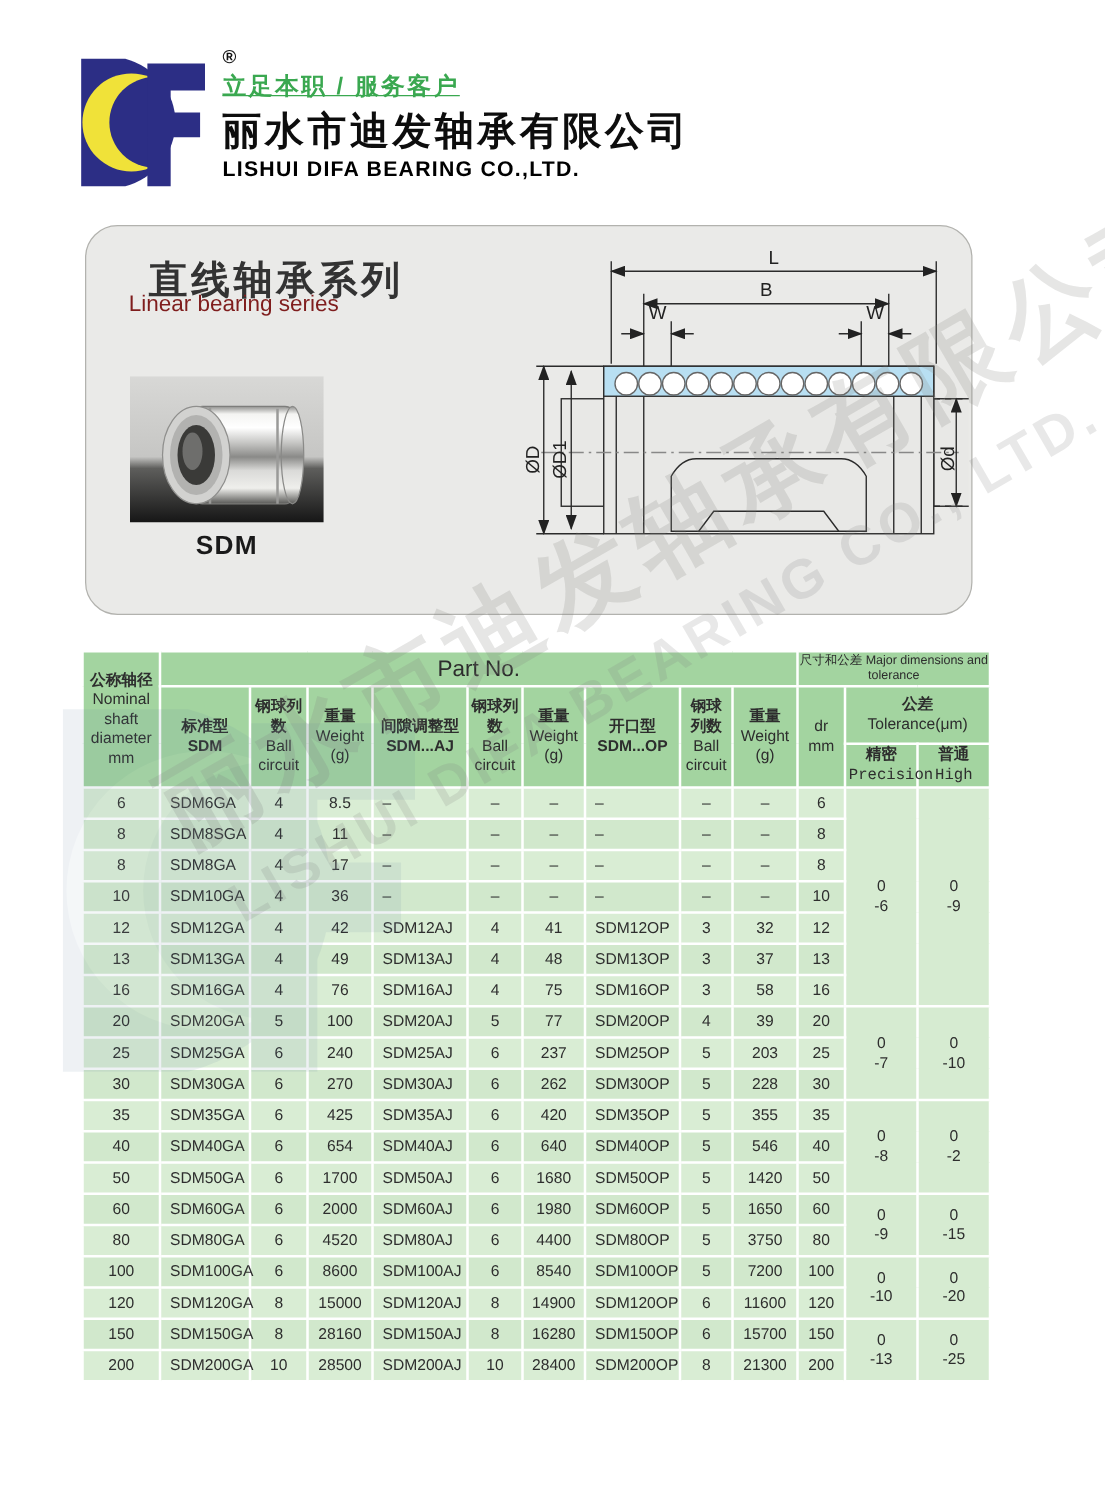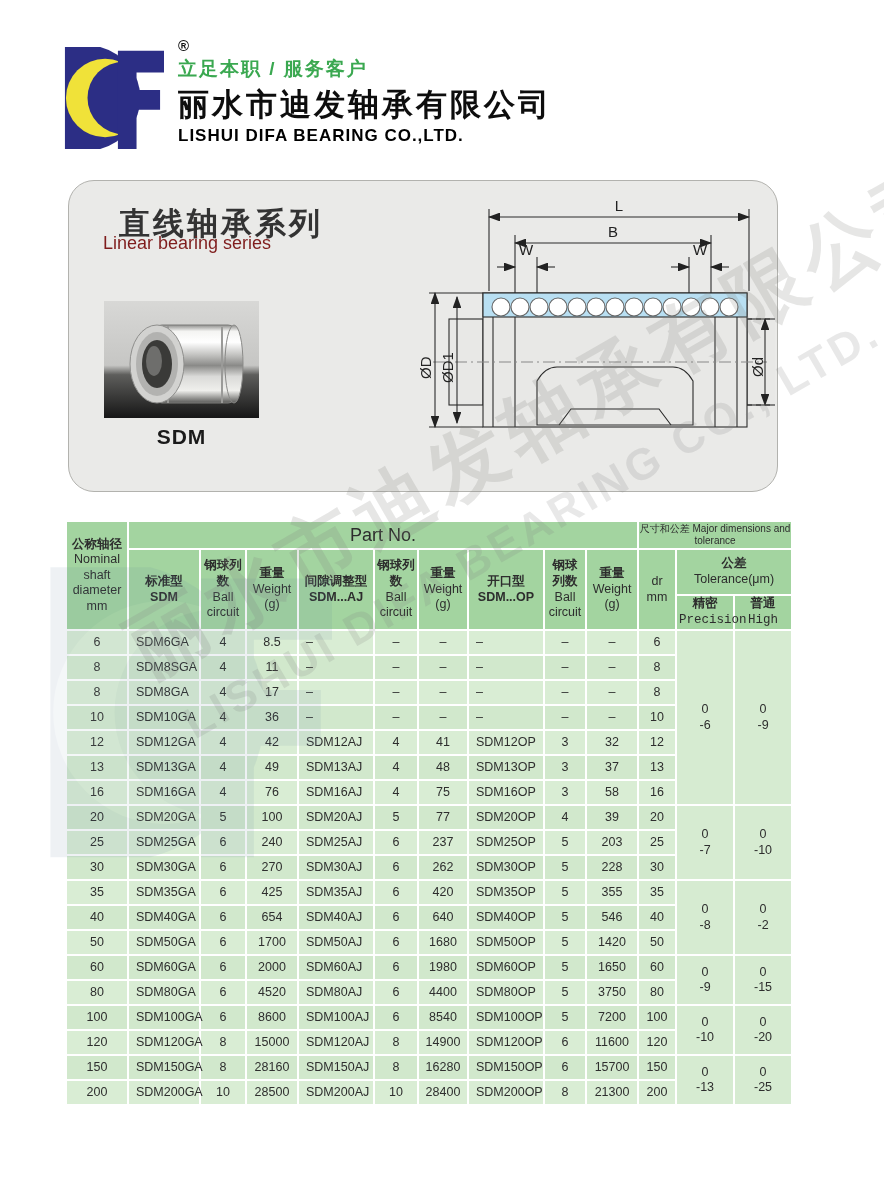--- a/index.html
+++ b/index.html
@@ -4,21 +4,21 @@
 <style>
   html,body{margin:0;padding:0;background:#ffffff;}
   body{font-family:"Liberation Sans","DejaVu Sans",sans-serif;color:#2e2e2e;}
   .page{position:relative;width:884px;height:1200px;margin:0 auto;background:#fff;overflow:hidden;}
 
   
   .brand{position:absolute;left:62px;top:38px;display:flex;}
   .logo{width:102px;height:114px;}
   .brand-text{margin-left:14px;position:relative;}
   .reg{font-size:15px;font-weight:bold;color:#111;line-height:1;}
-  .slogan{margin-top:3px;font-size:19px;font-weight:bold;color:#3aa850;letter-spacing:2px;}
+  .slogan{margin-top:3px;font-size:19px;font-weight:bold;color:#3aa850;letter-spacing:2px;text-decoration:underline;}
   .company-zh{margin:4px 0 0 0;font-size:31px;font-weight:bold;color:#0d0d0d;letter-spacing:3px;line-height:1.2;}
   .company-en{margin-top:3px;font-size:17px;font-weight:bold;color:#000000;letter-spacing:1px;}
 
   
   .panel{position:absolute;left:68px;top:180px;width:708px;height:310px;background:#eaeae8;
          border:1px solid #b2b2ae;border-radius:26px;}
   .series-title-zh{position:absolute;left:50px;top:22px;font-size:31px;font-weight:bold;color:#333;letter-spacing:3px;}
   .series-title-en{position:absolute;left:34px;top:52px;font-size:18px;color:#7f1d1d;}
   .photo{position:absolute;left:35px;top:120px;width:155px;height:117px;}
   .photo-label{position:absolute;left:35px;top:244px;width:155px;text-align:center;

